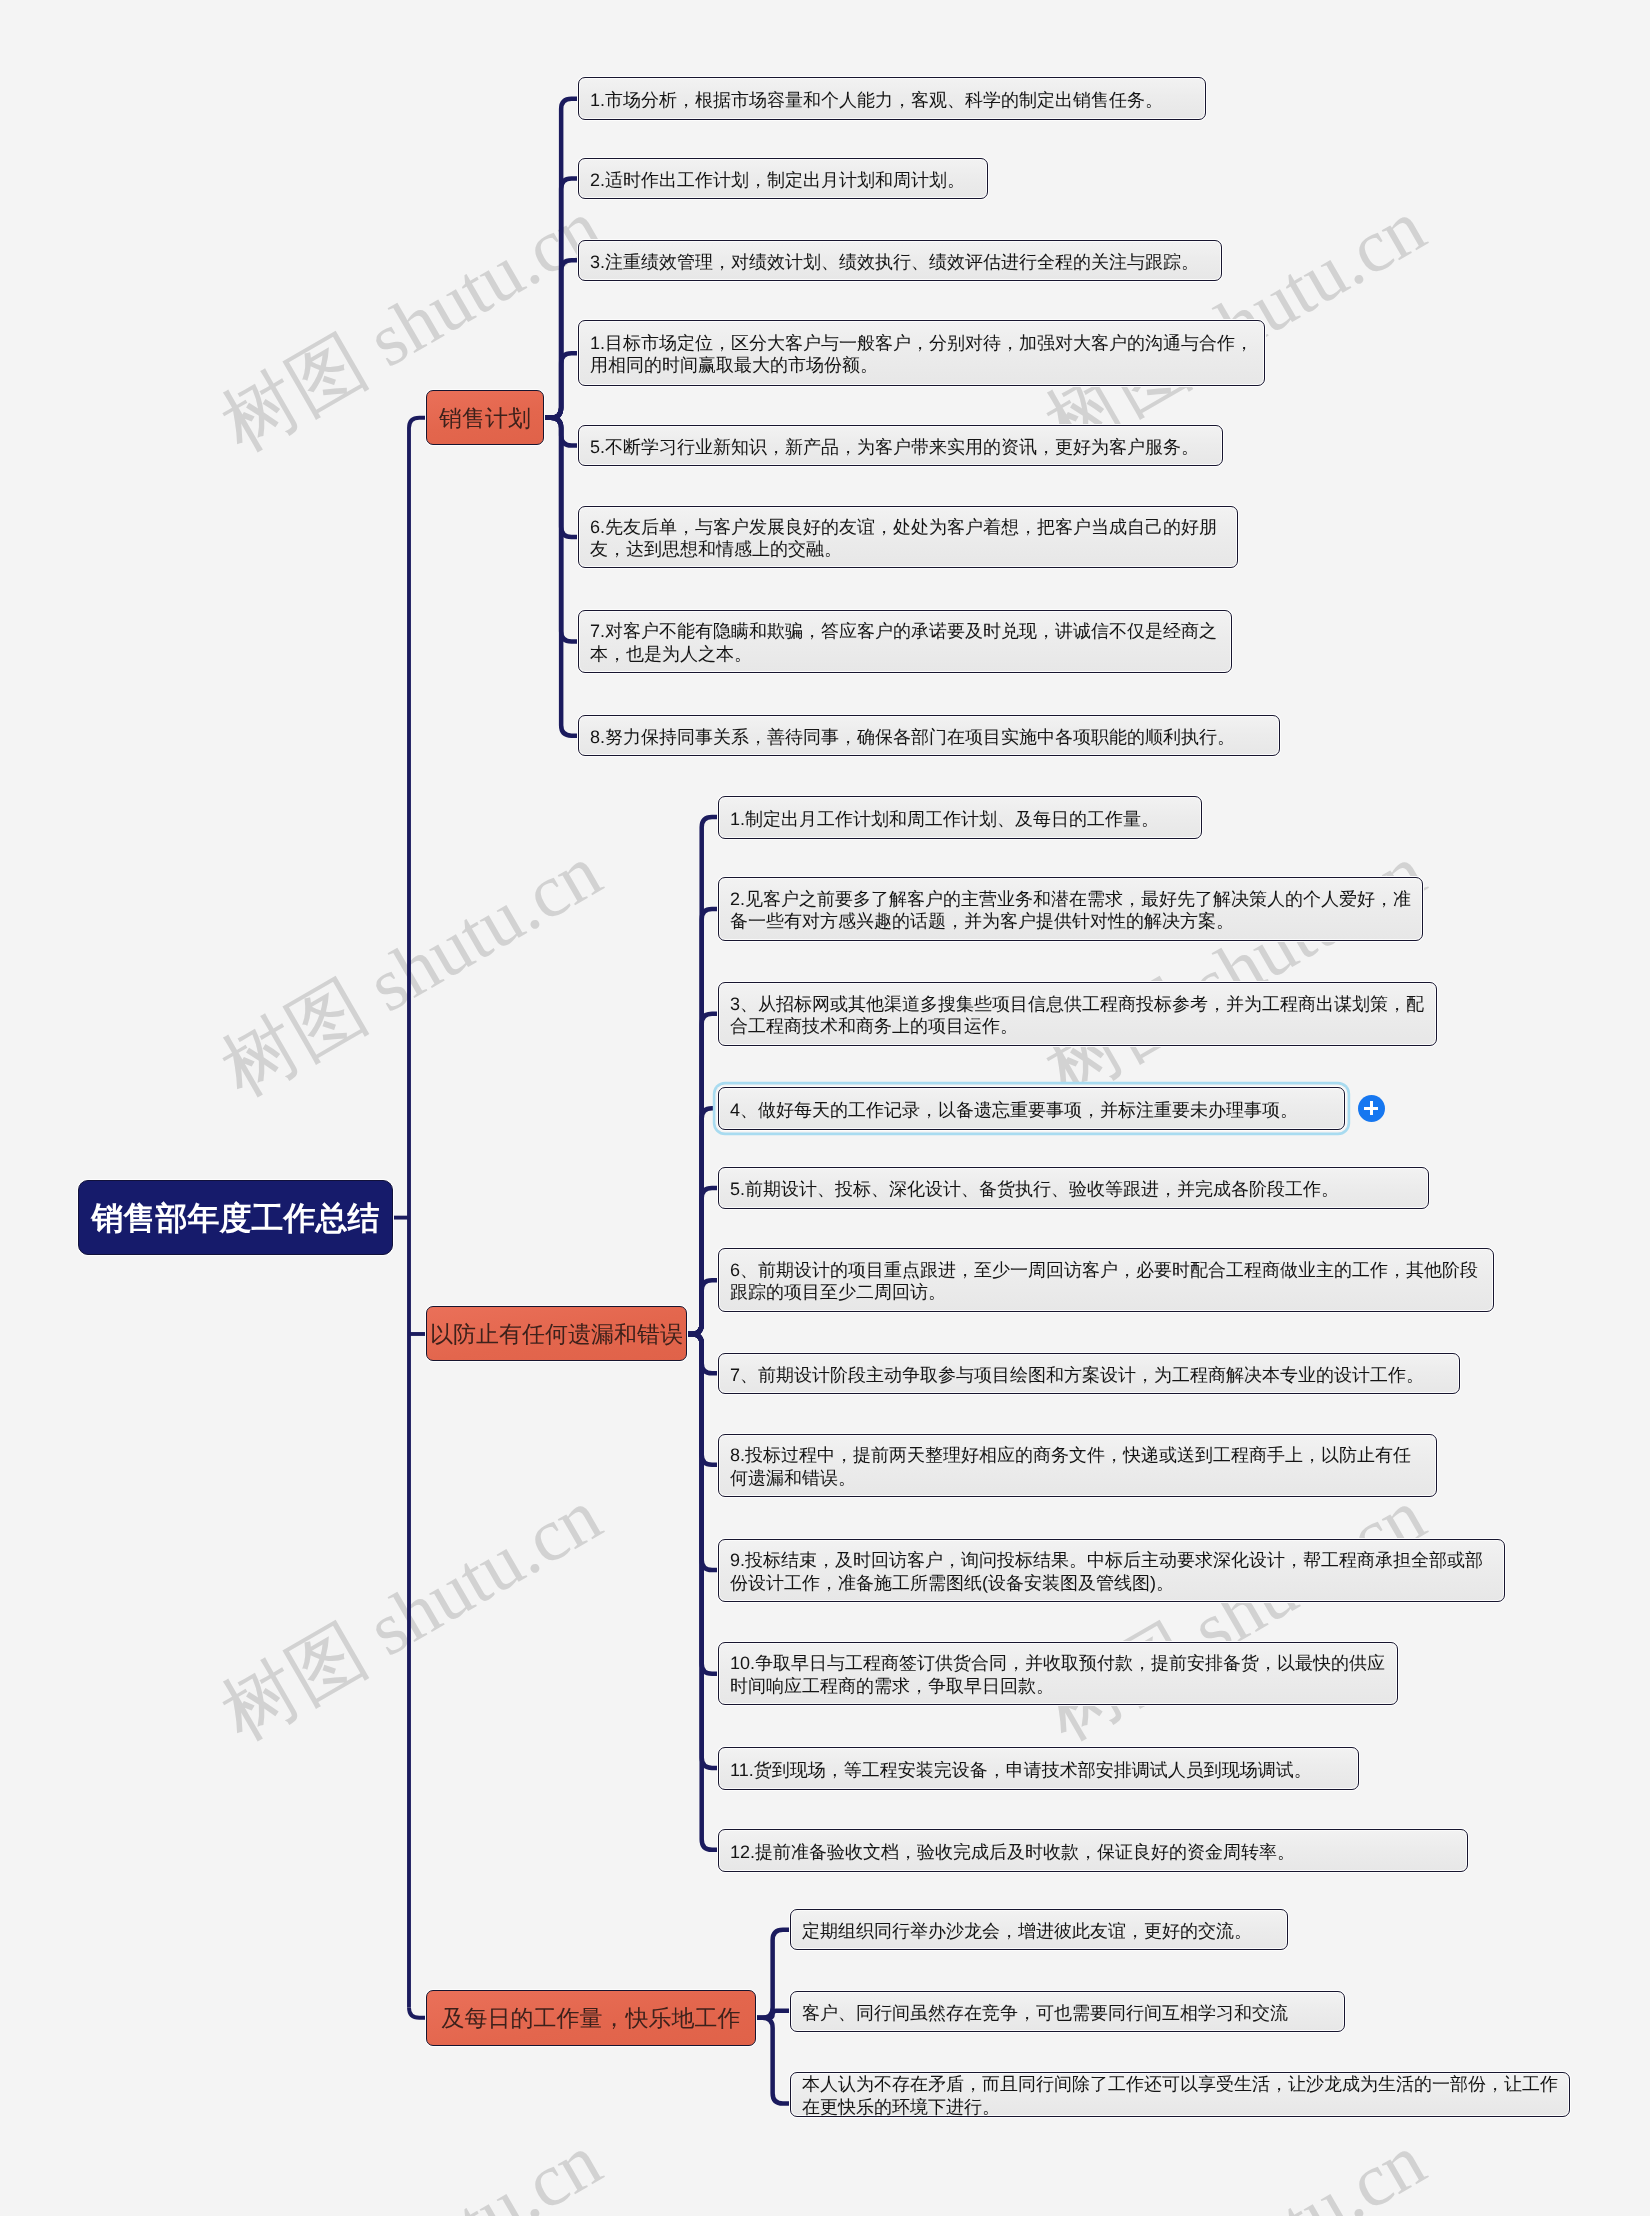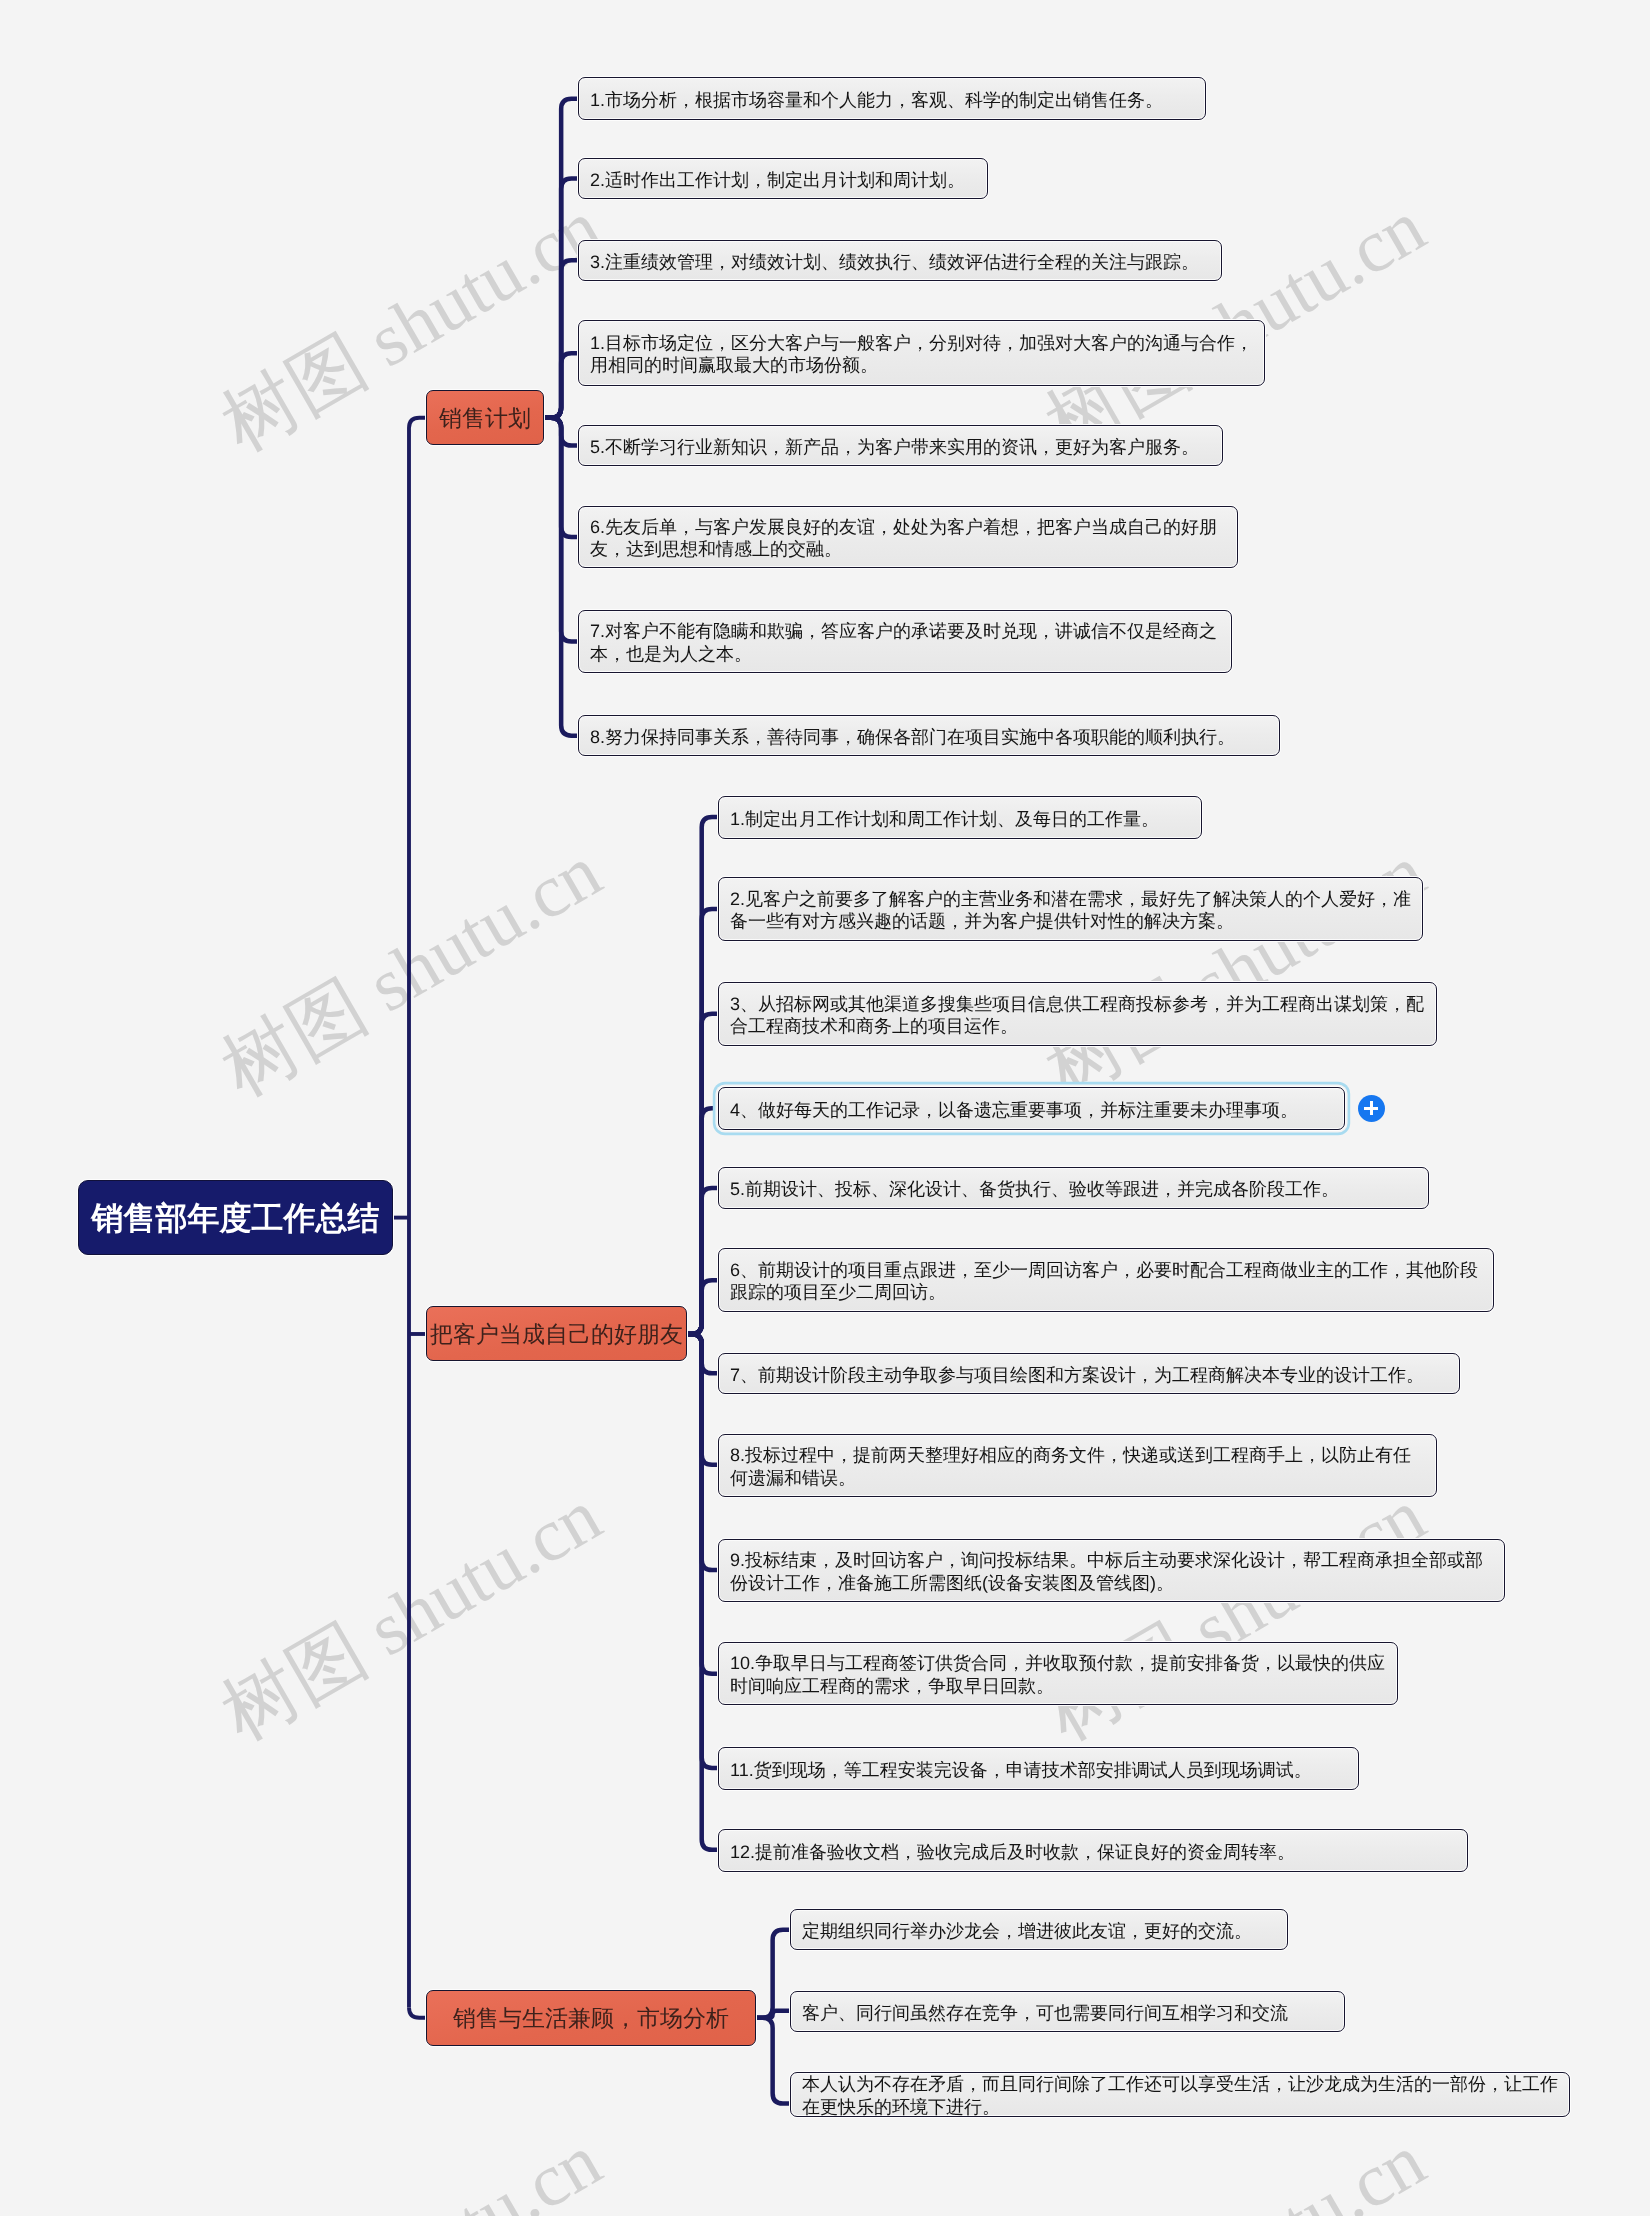--- a/index.html
+++ b/index.html
@@ -103,21 +103,21 @@
   <div class="node leaf" style="left:578px;top:506px;width:660px;height:62px;">
       <span class="txt">6.先友后单，与客户发展良好的友谊，处处为客户着想，把客户当成自己的好朋友，达到思想和情感上的交融。</span>
     </div>
   <div class="node leaf" style="left:578px;top:610px;width:654px;height:63px;">
       <span class="txt">7.对客户不能有隐瞒和欺骗，答应客户的承诺要及时兑现，讲诚信不仅是经商之本，也是为人之本。</span>
     </div>
   <div class="node leaf" style="left:578px;top:715px;width:702px;height:41px;">
       <span class="txt">8.努力保持同事关系，善待同事，确保各部门在项目实施中各项职能的顺利执行。</span>
     </div>
   <div class="node branch" style="left:426px;top:1306px;width:261px;height:55px;">
-      <span class="txt">把客户当成自己的好朋友</span>
+      <span class="txt">以防止有任何遗漏和错误</span>
     </div>
   <div class="node leaf" style="left:718px;top:796px;width:484px;height:43px;">
       <span class="txt">1.制定出月工作计划和周工作计划、及每日的工作量。</span>
     </div>
   <div class="node leaf" style="left:718px;top:877px;width:705px;height:64px;">
       <span class="txt">2.见客户之前要多了解客户的主营业务和潜在需求，最好先了解决策人的个人爱好，准备一些有对方感兴趣的话题，并为客户提供针对性的解决方案。</span>
     </div>
   <div class="node leaf" style="left:718px;top:982px;width:719px;height:64px;">
       <span class="txt">3、从招标网或其他渠道多搜集些项目信息供工程商投标参考，并为工程商出谋划策，配合工程商技术和商务上的项目运作。</span>
     </div>
@@ -146,21 +146,21 @@
       <span class="txt">11.货到现场，等工程安装完设备，申请技术部安排调试人员到现场调试。</span>
     </div>
   <div class="node leaf" style="left:718px;top:1829px;width:750px;height:43px;">
       <span class="txt">12.提前准备验收文档，验收完成后及时收款，保证良好的资金周转率。</span>
     </div>
   <div class="plusbtn" style="left:1358px;top:1095px;">
       <span class="plus-h"></span>
       <span class="plus-v"></span>
     </div>
   <div class="node branch" style="left:426px;top:1990px;width:330px;height:56px;">
-      <span class="txt">销售与生活兼顾，市场分析</span>
+      <span class="txt">及每日的工作量，快乐地工作</span>
     </div>
   <div class="node leaf" style="left:790px;top:1909px;width:498px;height:41px;">
       <span class="txt">定期组织同行举办沙龙会，增进彼此友谊，更好的交流。</span>
     </div>
   <div class="node leaf" style="left:790px;top:1991px;width:555px;height:41px;">
       <span class="txt">客户、同行间虽然存在竞争，可也需要同行间互相学习和交流</span>
     </div>
   <div class="node leaf" style="left:790px;top:2072px;width:780px;height:45px;">
       <span class="txt">本人认为不存在矛盾，而且同行间除了工作还可以享受生活，让沙龙成为生活的一部份，让工作在更快乐的环境下进行。</span>
     </div>

